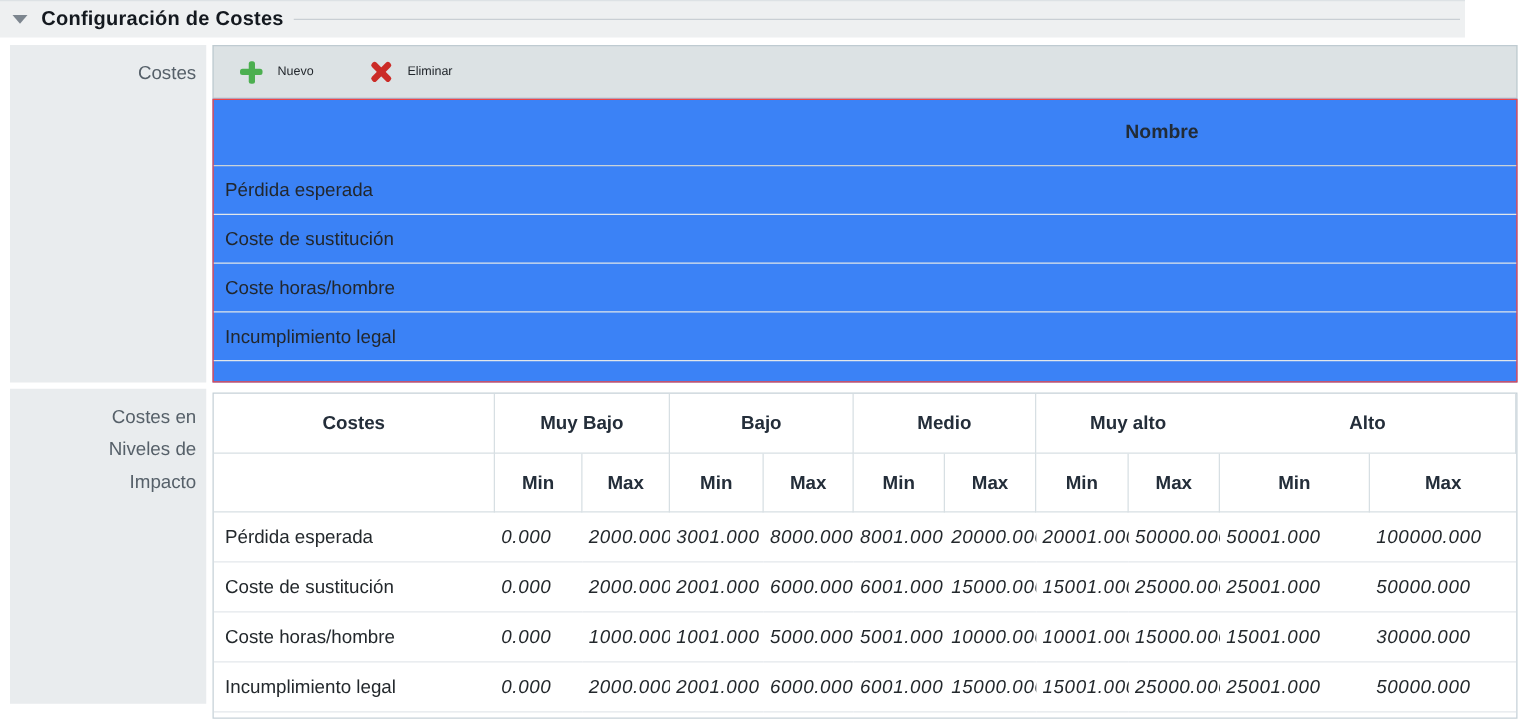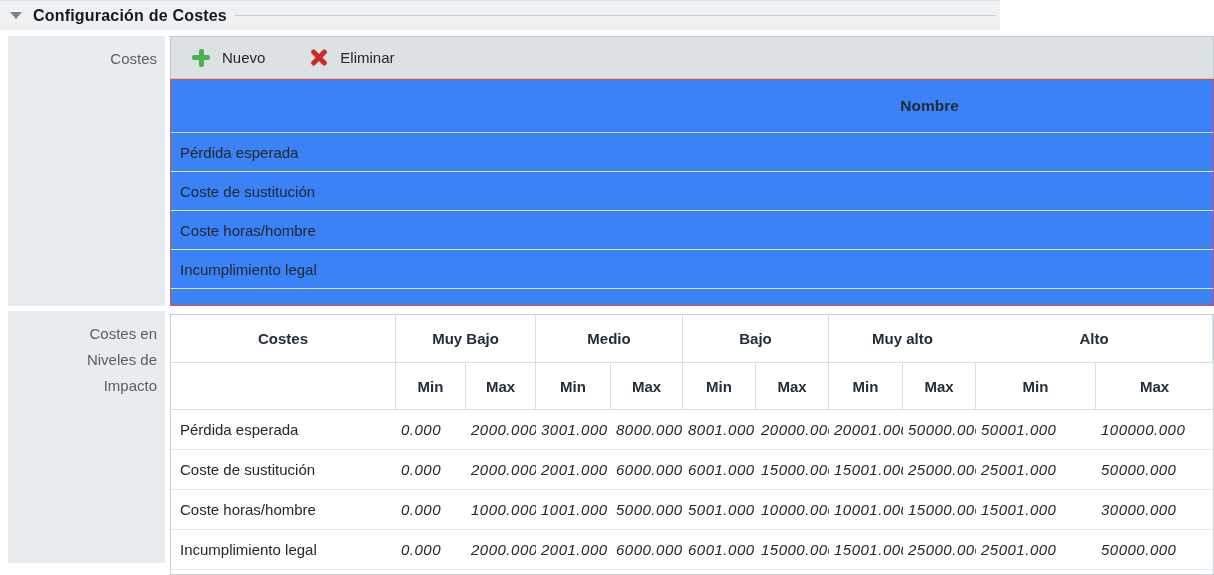--- a/index.html
+++ b/index.html
@@ -5,21 +5,21 @@
   html,body{margin:0;padding:0;}
   body{
     width:1214px;height:575px;overflow:hidden;background:#ffffff;
     font-family:"Liberation Sans","DejaVu Sans",sans-serif;
     color:#22272d;position:relative;
   }
   .stage{position:absolute;left:0;top:0;width:1214px;height:575px;}
 
   
   .acc-header{
-    position:absolute;left:0;top:0;width:1000px;height:30px;
+    position:absolute;left:0;top:0;width:1172px;height:30px;
     background:#eef0f1;border-top:1px solid #dde2e5;box-sizing:border-box;
     display:flex;align-items:center;cursor:pointer;
   }
   .tri{
     width:0;height:0;margin-left:10px;
     border-left:6px solid transparent;border-right:6px solid transparent;
     border-top:7px solid #7d868f;flex:0 0 auto;
   }
   .acc-title{
     margin-left:11px;font-size:16px;font-weight:700;color:#14191f;
@@ -38,21 +38,21 @@
   .sl2 .wrap{display:inline-block;width:84px;text-align:right;}
 
   
   .toolbar{
     position:absolute;left:170px;top:36px;width:1044px;height:43px;
     background:#dce2e4;border:1px solid #bfcbd1;box-sizing:border-box;
     display:flex;align-items:center;padding-left:15px;
   }
   .tbtn{
     display:flex;align-items:center;gap:12px;margin-right:33px;
-    background:none;border:none;cursor:pointer;font-size:15px;color:#23282d;
+    background:none;border:none;cursor:pointer;font-size:10px;color:#23282d;
   }
   .ic-plus{position:relative;width:18px;height:18px;display:inline-block;}
   .ic-plus::before{content:"";position:absolute;left:0;top:6.5px;width:18px;height:5px;background:#4caf50;border-radius:2px;}
   .ic-plus::after{content:"";position:absolute;left:6.5px;top:0;width:5px;height:18px;background:#4caf50;border-radius:2px;}
   .ic-x{position:relative;width:18px;height:18px;display:inline-block;}
   .ic-x i{position:absolute;left:-1px;top:6.5px;width:20px;height:5px;background:#cb2b27;border-radius:2px;}
   .ic-x i:first-child{transform:rotate(45deg);}
   .ic-x i:last-child{transform:rotate(-45deg);}
   .tlabel{white-space:nowrap;}
 
@@ -142,22 +142,22 @@
   </div>
 
   <div class="side-label sl2">
     <span class="wrap">Costes en Niveles de Impacto</span>
   </div>
 
   <div class="t2">
 
     <div class="cell h r1 br bb">Costes</div>
     <div class="cell h r1 span2 br bb">Muy Bajo</div>
+    <div class="cell h r1 span2 br bb">Bajo</div>
     <div class="cell h r1 span2 br bb">Medio</div>
-    <div class="cell h r1 span2 br bb">Bajo</div>
     <div class="cell h r1 span2 bb">Muy alto</div>
     <div class="cell h r1 span2 br bb">Alto</div>
 
     <div class="cell h r2 br bb"></div>
     <div class="cell h r2 br bb">Min</div>
     <div class="cell h r2 br bb">Max</div>
     <div class="cell h r2 br bb">Min</div>
     <div class="cell h r2 br bb">Max</div>
     <div class="cell h r2 br bb">Min</div>
     <div class="cell h r2 br bb">Max</div>

